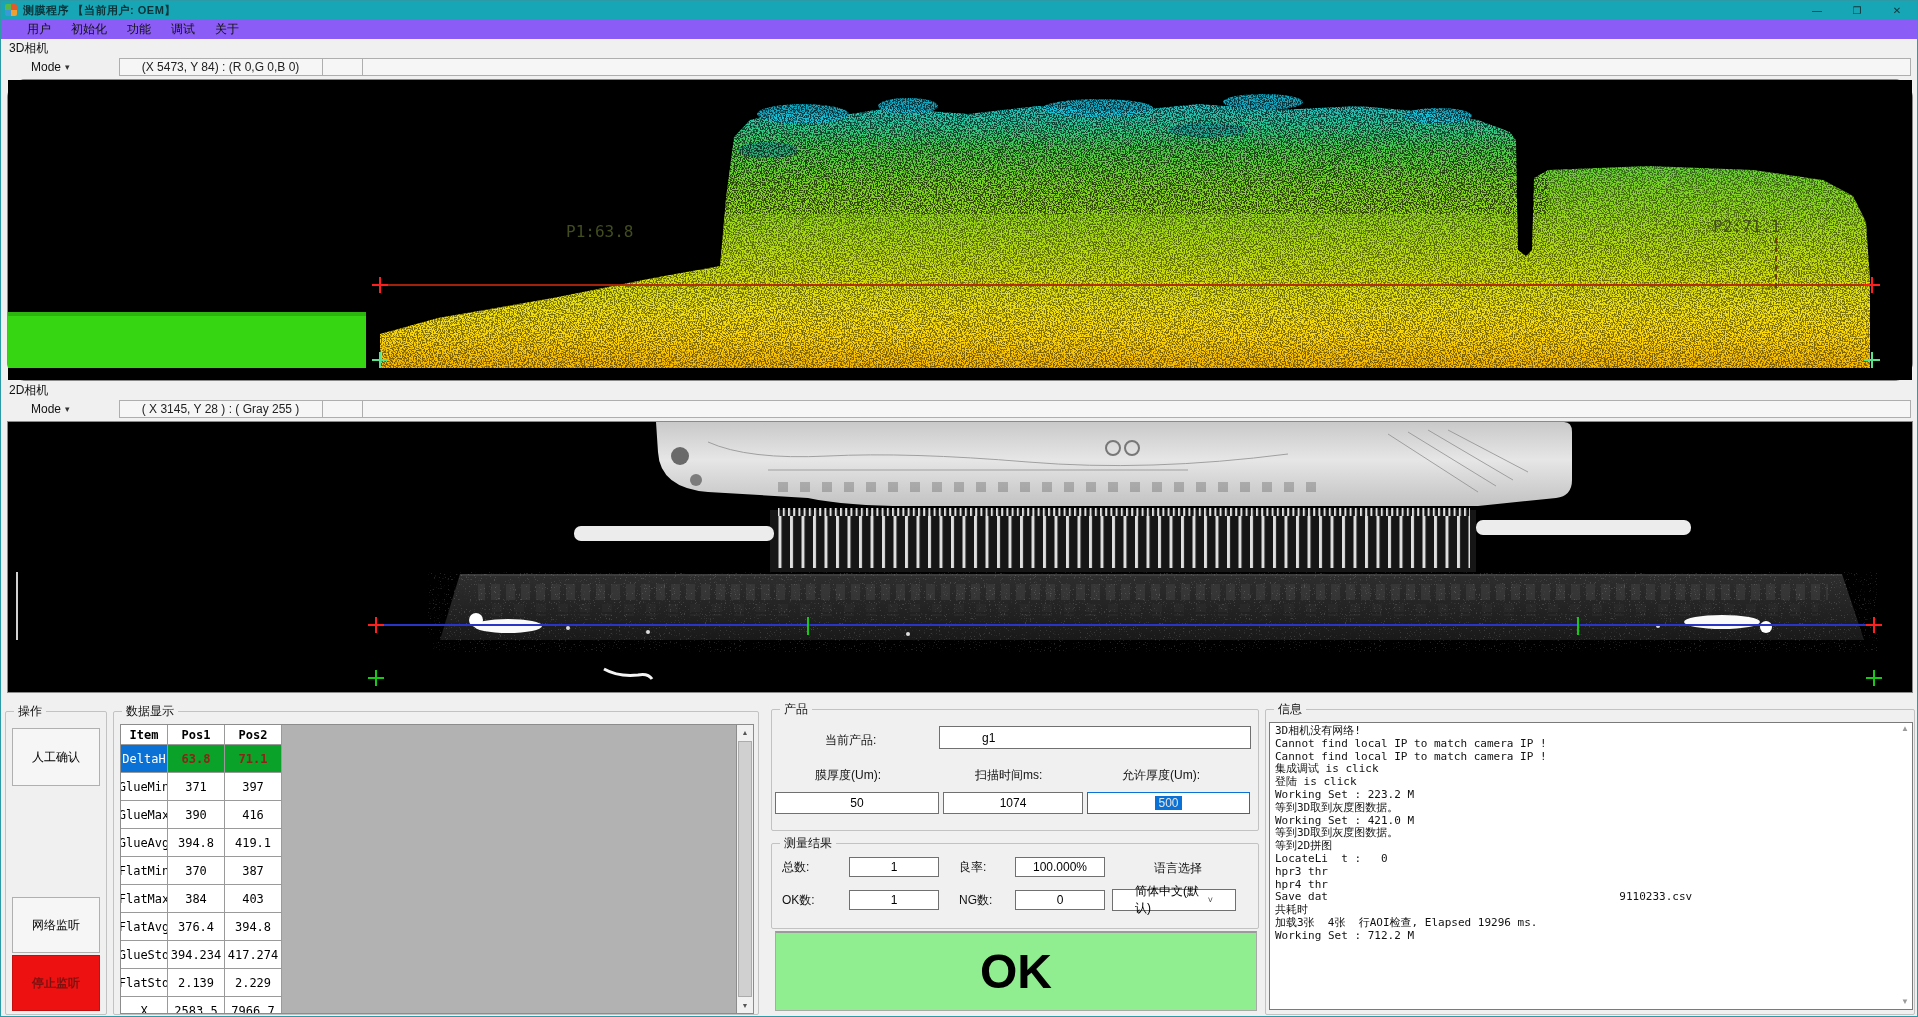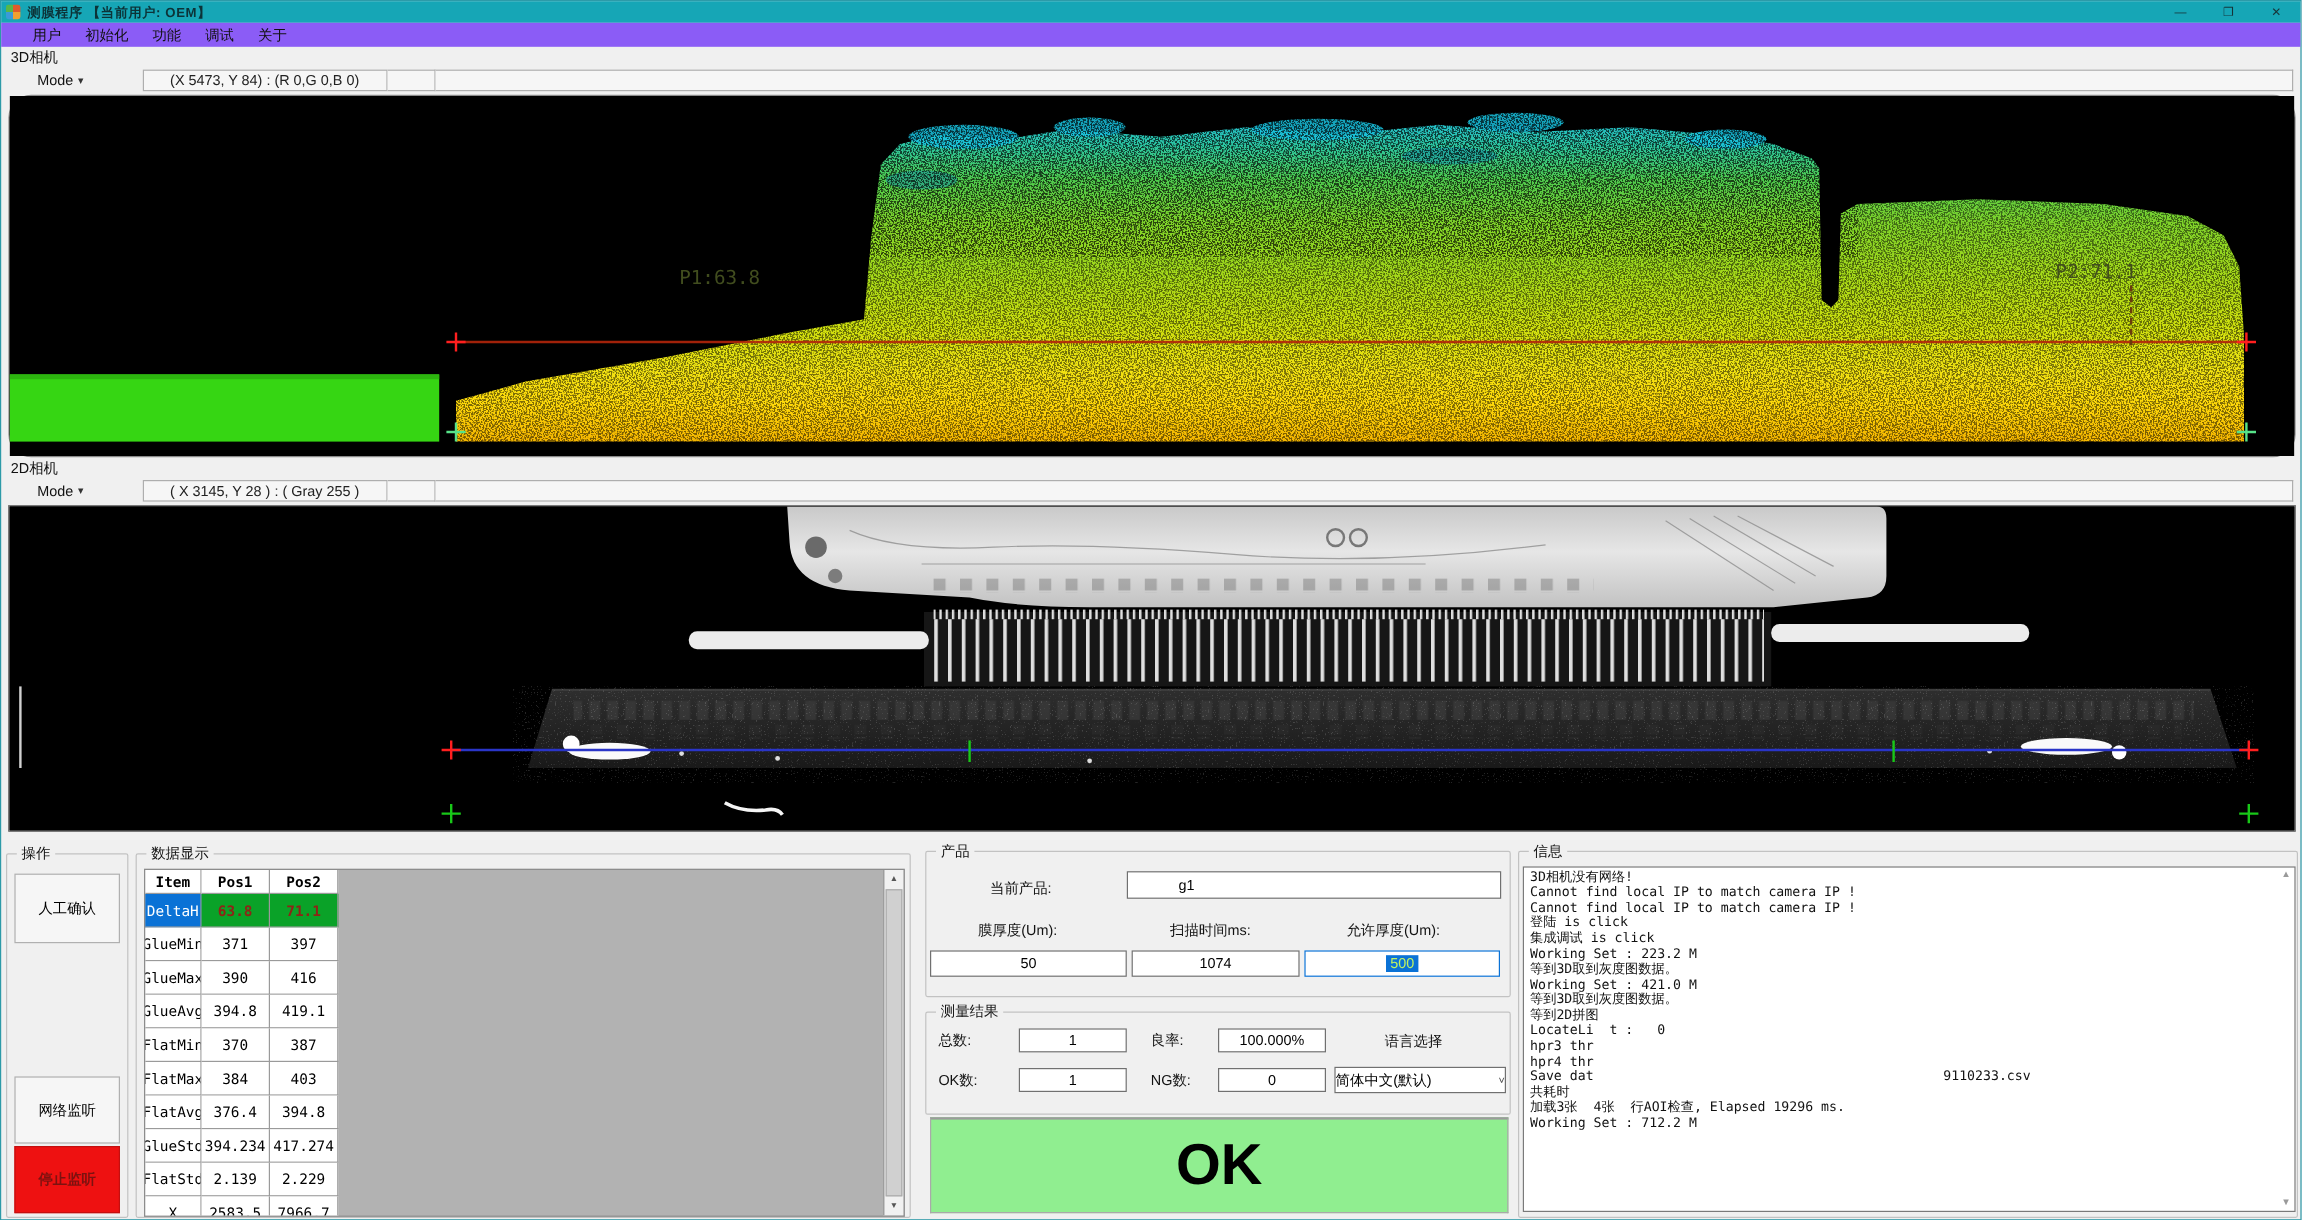--- a/index.html
+++ b/index.html
@@ -68,29 +68,29 @@
   .vthumb{position:absolute;left:1px;right:1px;top:16px;bottom:16px;background:#d0d0d0;border:1px solid #ababab;}
 
   #gb-product{left:770px;top:708px;width:488px;height:122px;}
   .plabel{position:absolute;font-size:12px;color:#111;white-space:nowrap;}
   .field{position:absolute;height:22px;border:1px solid #707070;background:#fff;box-sizing:border-box;
          display:flex;align-items:center;justify-content:center;font-size:12px;}
   #f-product{left:167px;top:16px;width:312px;height:23px;justify-content:flex-start;padding-left:42px;}
   #f-film{left:3px;top:82px;width:164px;}
   #f-scan{left:171px;top:82px;width:140px;}
   #f-allow{left:315px;top:82px;width:163px;border:1px solid #0a72d6;}
-  .sel-text{background:#0a72d6;color:#bef264;padding:0 3px;}
+  .sel-text{background:#0a72d6;color:#e5e5e5;padding:0 3px;}
 
   #gb-results{left:770px;top:842px;width:488px;height:86px;}
   #f-total{left:77px;top:13px;width:90px;height:20px;}
   #f-yield{left:243px;top:13px;width:90px;height:20px;}
   #f-ok{left:77px;top:46px;width:90px;height:20px;}
   #f-ng{left:243px;top:46px;width:90px;height:20px;}
-  .dd{position:absolute;left:340px;top:45px;width:143px;height:22px;border:1px solid #707070;background:#fff;
-      box-sizing:border-box;display:flex;align-items:center;justify-content:space-between;padding:0 0;font-size:12px;}
+  .dd{position:absolute;left:340px;top:45px;width:124px;height:22px;border:1px solid #707070;background:#fff;
+      box-sizing:border-box;display:flex;align-items:center;justify-content:space-between;padding:0 22px;font-size:12px;}
   .dd-chevron{font-size:9px;color:#444;}
 
   .okbox{position:absolute;left:774px;top:930px;width:482px;height:80px;background:#90ee90;
          border:1px solid #a9a9a9;border-top:2px solid #9b9b9b;box-sizing:border-box;
          display:flex;align-items:center;justify-content:center;font-size:48px;font-weight:bold;color:#000;}
 
   #gb-info{left:1264px;top:708px;width:650px;height:306px;}
   .log{position:absolute;left:3px;top:12px;width:644px;height:288px;border:1px solid #7a7a7a;background:#fff;
        box-sizing:border-box;overflow:hidden;padding:2px 16px 2px 5px;
        font-family:"DejaVu Sans Mono",monospace;font-size:11px;line-height:12.8px;color:#111;}
@@ -390,22 +390,22 @@
   </div>
 
   <div class="okbox">OK</div>
 
   <div class="groupbox" id="gb-info">
     <div class="group-title">信息</div>
     <div class="log">
         <div class="log-line">3D相机没有网络!</div>
         <div class="log-line">Cannot find local IP to match camera IP !</div>
         <div class="log-line">Cannot find local IP to match camera IP !</div>
+        <div class="log-line">集成调试 is click</div>
         <div class="log-line">登陆 is click</div>
-        <div class="log-line">集成调试 is click</div>
         <div class="log-line">Working Set : 223.2 M</div>
         <div class="log-line">等到3D取到灰度图数据。</div>
         <div class="log-line">Working Set : 421.0 M</div>
         <div class="log-line">等到3D取到灰度图数据。</div>
         <div class="log-line">等到2D拼图</div>
         <div class="log-line">LocateLi  t :   0</div>
         <div class="log-line">hpr3 thr</div>
         <div class="log-line">hpr4 thr</div>
         <div class="log-line">Save dat                                            9110233.csv</div>
         <div class="log-line">共耗时</div>

